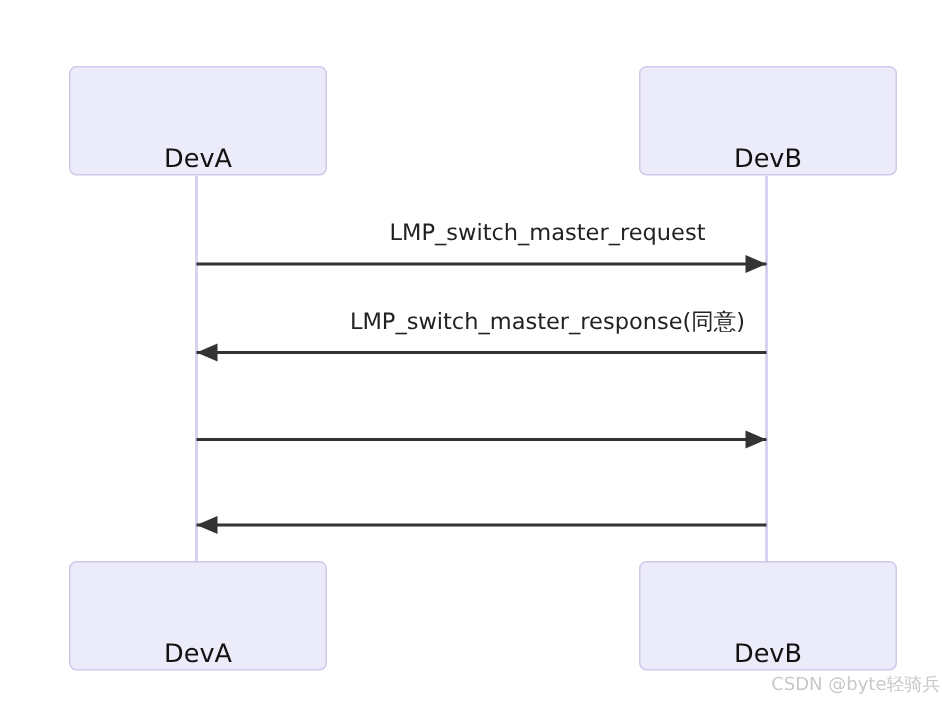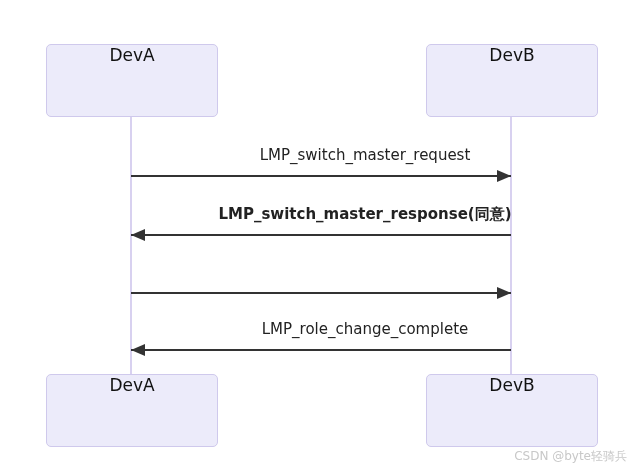--- a/index.html
+++ b/index.html
@@ -17,21 +17,21 @@
     background:#ffffff;
     font-family:"DejaVu Sans","Liberation Sans",sans-serif;
     overflow:hidden;
   }
   .actor-box{
     position:absolute;
     width:170px;height:71px;
     background:var(--actor-fill);
     border:1px solid var(--actor-border);
     border-radius:5px;
-    display:flex;align-items:flex-start;justify-content:center;
+    display:flex;align-items:flex-end;justify-content:center;
     font-size:17px;color:#111111;
   }
   .actor-a-top{left:46px;top:44px;}
   .actor-b-top{left:426px;top:44px;}
   .actor-a-bottom{left:46px;top:374px;}
   .actor-b-bottom{left:426px;top:374px;}
   .lifeline{
     position:absolute;
     width:2px;top:117px;height:257px;
     background:var(--lifeline);
@@ -53,21 +53,21 @@
   }
   .arrow-head{
     position:absolute;
     width:0;height:0;
     border-top:6px solid transparent;
     border-bottom:6px solid transparent;
   }
   .arrow-head.right{border-left:14px solid var(--arrow);}
   .arrow-head.left{border-right:14px solid var(--arrow);}
   .m1-label{top:143px;} .m1-line{top:175px;} .m1-head{left:497px;top:170px;}
-  .m2-label{top:202px;font-weight:bold;} .m2-line{top:234px;} .m2-head{left:131px;top:229px;}
+  .m2-label{top:202px;} .m2-line{top:234px;} .m2-head{left:131px;top:229px;}
   .m3-label{top:260px;} .m3-line{top:292px;} .m3-head{left:497px;top:287px;}
   .m4-label{top:317px;} .m4-line{top:349px;} .m4-head{left:131px;top:344px;}
   .watermark{
     position:absolute;
     right:1px;bottom:2px;
     font-size:12px;color:var(--watermark);
     white-space:nowrap;
   }
 </style>
 </head>
@@ -89,21 +89,20 @@
   <div class="msg-line m1-line"></div>
   <div class="arrow-head right m1-head"></div>
 
   <div class="msg-label m2-label">LMP_switch_master_response(同意)</div>
   <div class="msg-line m2-line"></div>
   <div class="arrow-head left m2-head"></div>
 
   <div class="msg-line m3-line"></div>
   <div class="arrow-head right m3-head"></div>
 
-  <div class="msg-label m4-label">LMP_role_change_complete</div>
   <div class="msg-line m4-line"></div>
   <div class="arrow-head left m4-head"></div>
 
   <div class="actor-box actor-a-bottom">
     <span>DevA</span>
   </div>
   <div class="actor-box actor-b-bottom">
     <span>DevB</span>
   </div>
 

